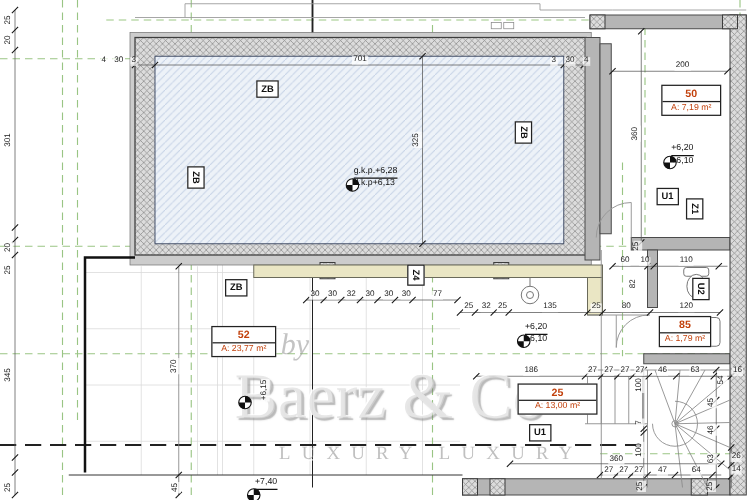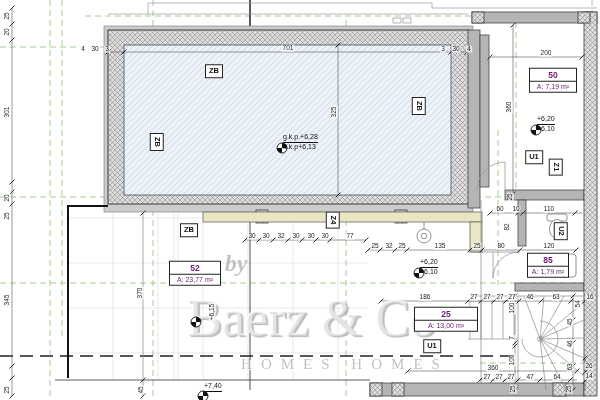--- a/index.html
+++ b/index.html
@@ -10,21 +10,21 @@
   
   .dim{position:absolute;transform:translate(-50%,-50%);font-size:6.5px;line-height:1;
        color:#1c1c1c;background:rgba(255,255,255,.72);padding:0 1px;white-space:nowrap;}
   .dim.rot{transform:translate(-50%,-50%) rotate(-90deg);}
   
   .tag{position:absolute;transform:translate(-50%,-50%);font-size:7.5px;font-weight:bold;
        line-height:1;color:#111;background:#fff;border:1px solid #222;padding:2px 3px;white-space:nowrap;}
   .tag.vert{transform:translate(-50%,-50%) rotate(90deg);}
   
   .room-box{position:absolute;transform:translate(-50%,-50%);background:#fff;border:1px solid #222;
-            text-align:center;color:#701a75;}
+            text-align:center;color:#c2410c;}
   .room-box .num{font-size:8.5px;font-weight:600;line-height:1;padding:2px 2px 1px;}
   .room-box .area{font-size:7px;line-height:1;padding:1.5px 2px;border-top:1px solid #222;white-space:nowrap;}
   
   .lvl{position:absolute;}
   .lvl svg{position:absolute;left:-6px;top:-6px;}
   .lvl .txt{position:absolute;left:7px;top:-9px;font-size:7px;line-height:1.25;color:#111;white-space:nowrap;}
   .lvl .l1{border-bottom:1px solid #111;}
   .lvl.single .txt{top:-8px;}
   
   .wm{position:absolute;transform:translate(-50%,-50%);white-space:nowrap;
@@ -139,23 +139,23 @@
     <path stroke="#555" stroke-width="0.6" fill="none" d="
       M104 52 H472 M490 57 H582 M490 213 H582 M245 240 H366 M368 250 H576 M381 301 H585
       M408 371 H577 M480 380 H577 M12 8 V396 M338 45 V195 M513 25 V194 M515 296 V390
       M573 296 V390 M585 358 V390 M143 380 V396"></path>
     <g stroke="#1a1a1a" stroke-width="0.9" id="ticks">
         <path d="M105.5 54.5 l5 -5 M121.5 54.5 l5 -5 M448.5 54.5 l5 -5 M464.5 54.5 l5 -5 M487.5 59.5 l5 -5 M579.5 59.5 l5 -5 M487.5 215.5 l5 -5 M515.5 215.5 l5 -5 M520.5 215.5 l5 -5 M572.5 215.5 l5 -5 M242.5 242.5 l5 -5 M256.5 242.5 l5 -5 M270.5 242.5 l5 -5 M285.5 242.5 l5 -5 M299.5 242.5 l5 -5 M313.5 242.5 l5 -5 M327.5 242.5 l5 -5 M363.5 242.5 l5 -5 M365.5 252.5 l5 -5 M377.5 252.5 l5 -5 M392.5 252.5 l5 -5 M404.5 252.5 l5 -5 M467.5 252.5 l5 -5 M479.5 252.5 l5 -5 M517.5 252.5 l5 -5 M573.5 252.5 l5 -5 M378.5 303.5 l5 -5 M465.5 303.5 l5 -5 M478.5 303.5 l5 -5 M491.5 303.5 l5 -5 M503.5 303.5 l5 -5 M516.5 303.5 l5 -5 M538.5 303.5 l5 -5 M568.5 303.5 l5 -5 M582.5 303.5 l5 -5 M405.5 373.5 l5 -5 M574.5 373.5 l5 -5 M477.5 382.5 l5 -5 M490.5 382.5 l5 -5 M502.5 382.5 l5 -5 M515.5 382.5 l5 -5 M537.5 382.5 l5 -5 M567.5 382.5 l5 -5 M9.5 10.5 l5 -5 M9.5 26.5 l5 -5 M9.5 42.5 l5 -5 M9.5 184.5 l5 -5 M9.5 194.5 l5 -5 M9.5 206.5 l5 -5 M9.5 368.5 l5 -5 M9.5 380.5 l5 -5 M9.5 398.5 l5 -5 M335.5 47.5 l5 -5 M335.5 197.5 l5 -5 M510.5 27.5 l5 -5 M510.5 196.5 l5 -5 M512.5 298.5 l5 -5 M512.5 345.5 l5 -5 M512.5 348.5 l5 -5 M512.5 392.5 l5 -5 M570.5 298.5 l5 -5 M570.5 322.5 l5 -5 M570.5 345.5 l5 -5 M570.5 368.5 l5 -5 M570.5 392.5 l5 -5 M582.5 360.5 l5 -5 M582.5 374.5 l5 -5 M582.5 383.5 l5 -5 M140.5 215.5 l5 -5 M140.5 382.5 l5 -5 M140.5 398.5 l5 -5 "></path>
       </g>
   </svg>
 
   <div class="layer">
-    <span class="wm wm-by" style="left:236px;top:263px;font-weight:bold;">by</span>
+    <span class="wm wm-by" style="left:236px;top:277px;">by</span>
     <span class="wm wm-brand" style="left:312px;top:318px;">Baerz &amp; Co</span>
-    <span class="wm wm-tag" style="left:345px;top:364px;">HOMES HOMES</span>
+    <span class="wm wm-tag" style="left:345px;top:364px;">LUXURY LUXURY</span>
   </div>
 
   <div class="layer">
       <span class="dim rot" style="left: 7px; top: 16px;">25</span>
       <span class="dim rot" style="left: 7px; top: 32px;">20</span>
       <span class="dim rot" style="left: 7px; top: 112px;">301</span>
       <span class="dim rot" style="left: 7px; top: 198px;">20</span>
       <span class="dim rot" style="left: 7px; top: 216px;">25</span>
       <span class="dim rot" style="left: 7px; top: 300px;">345</span>
       <span class="dim rot" style="left: 7px; top: 390px;">25</span>

